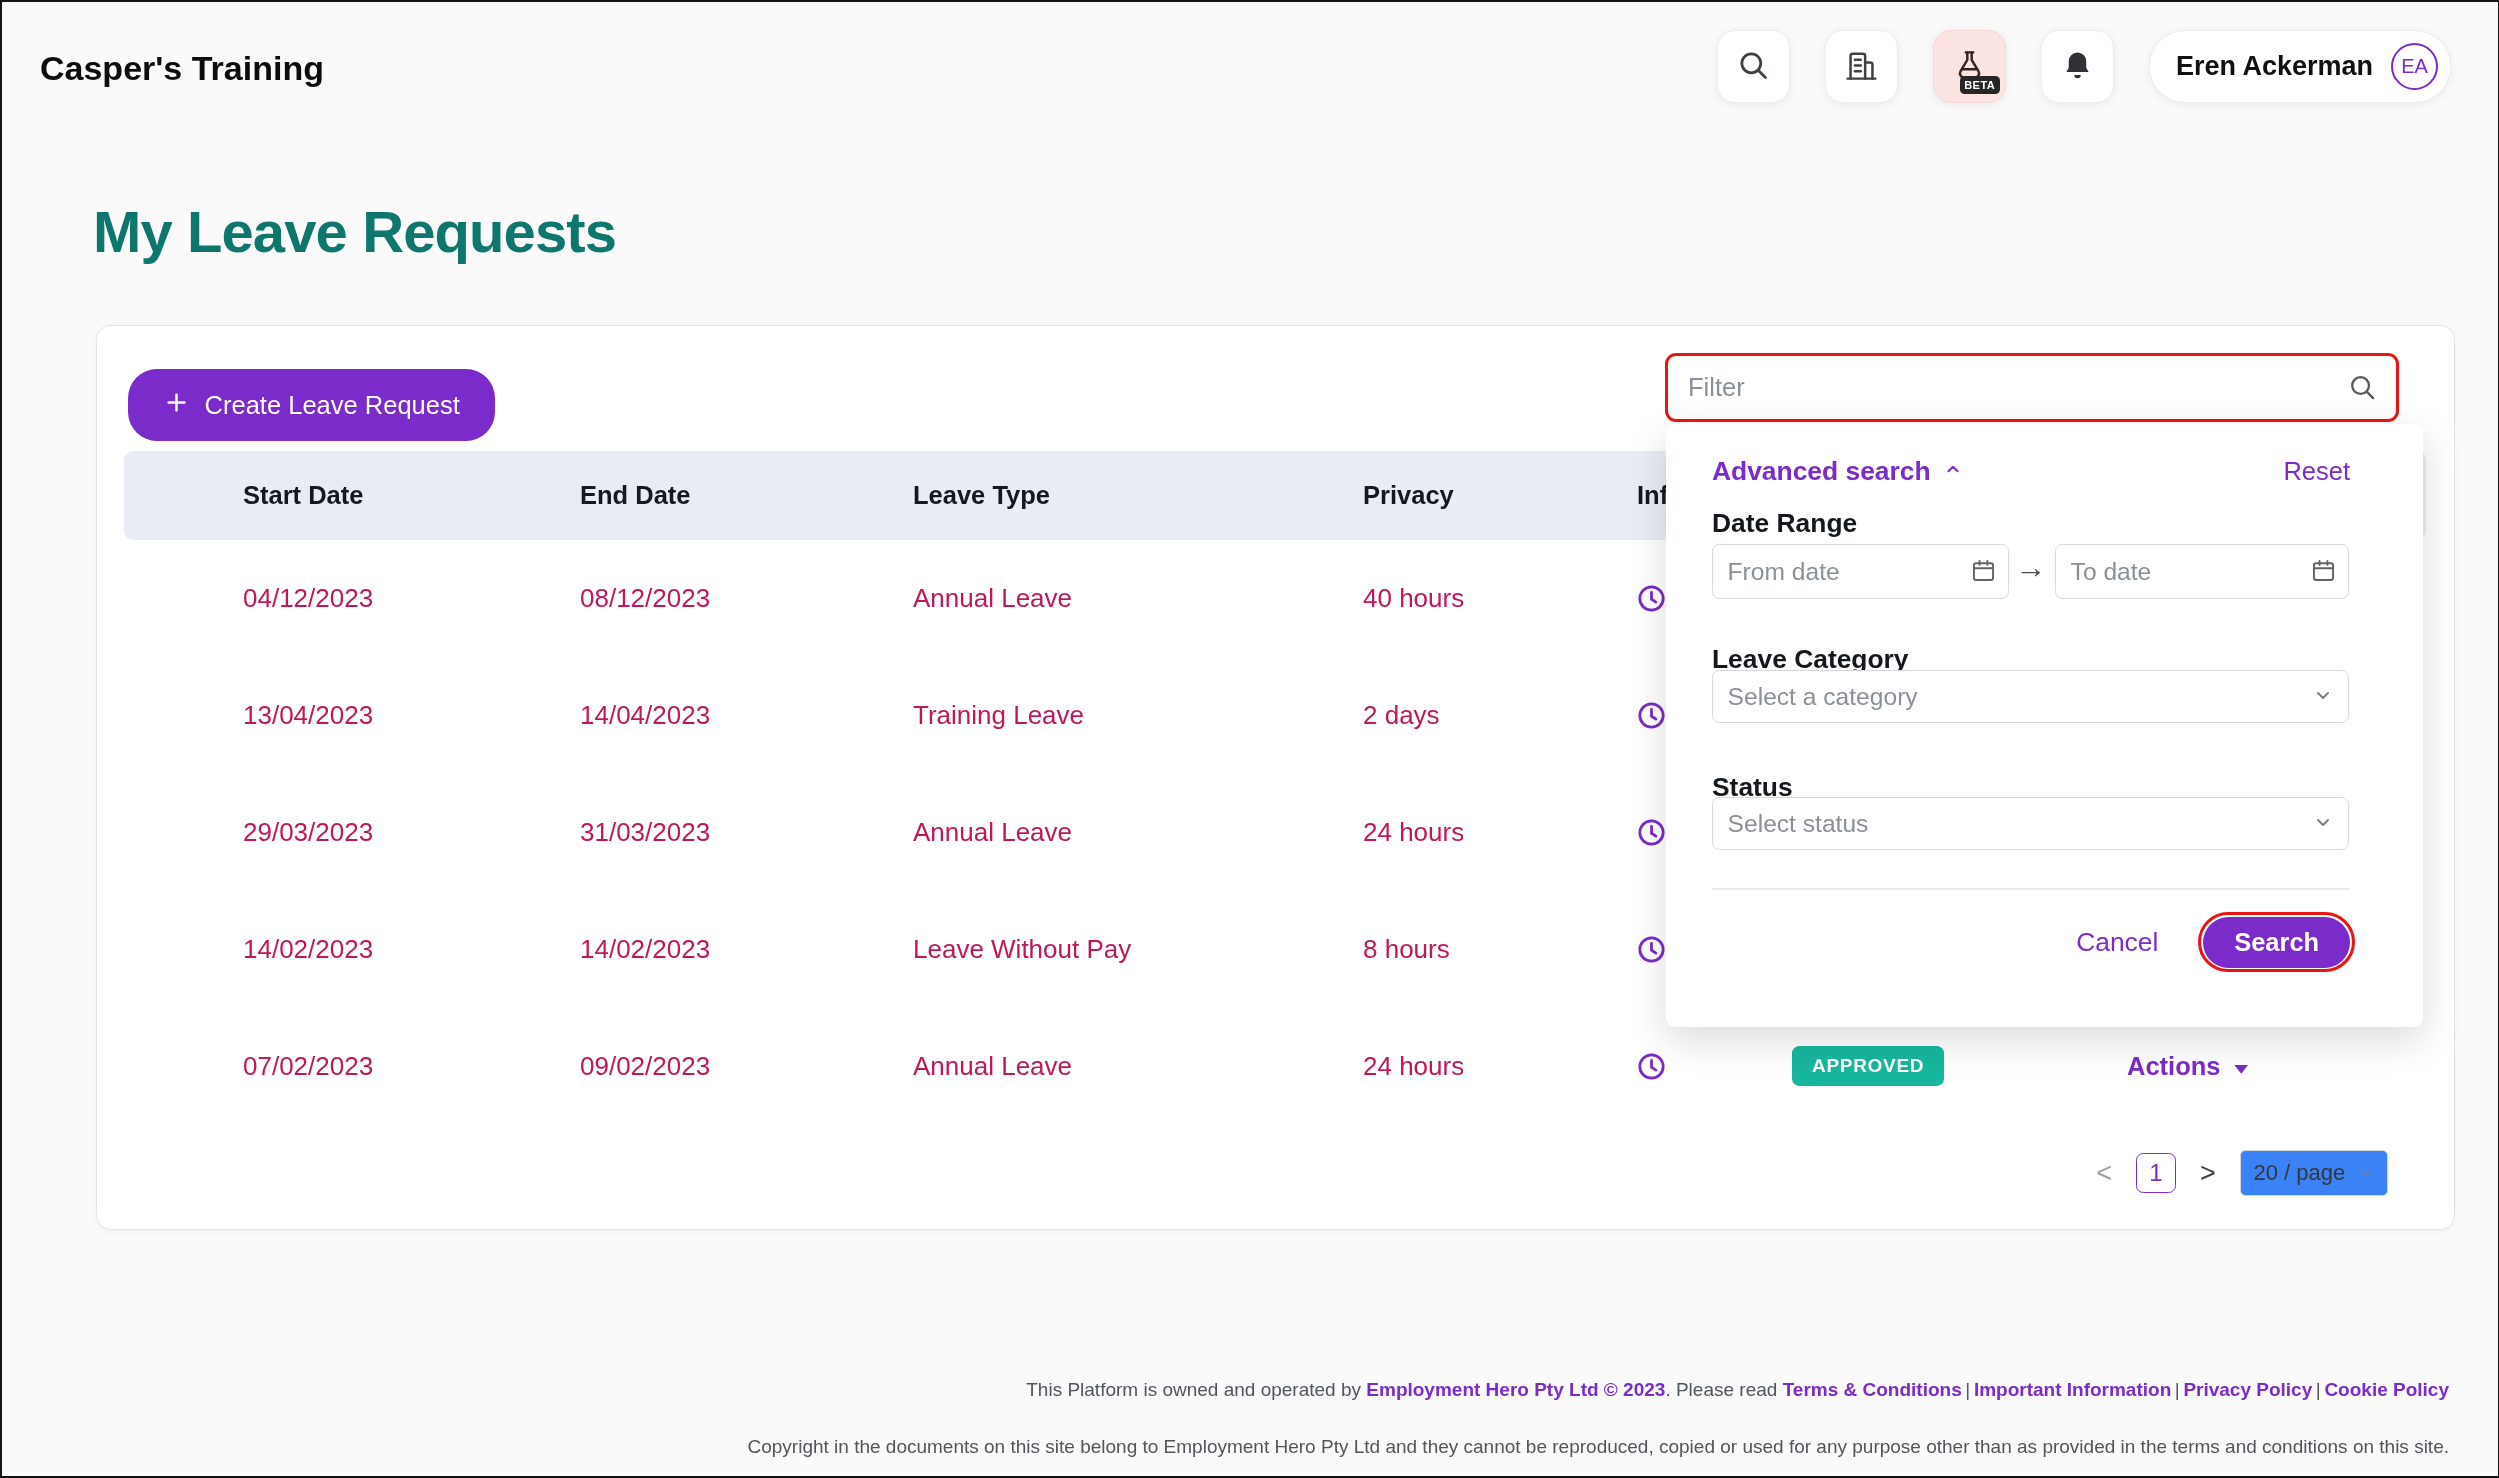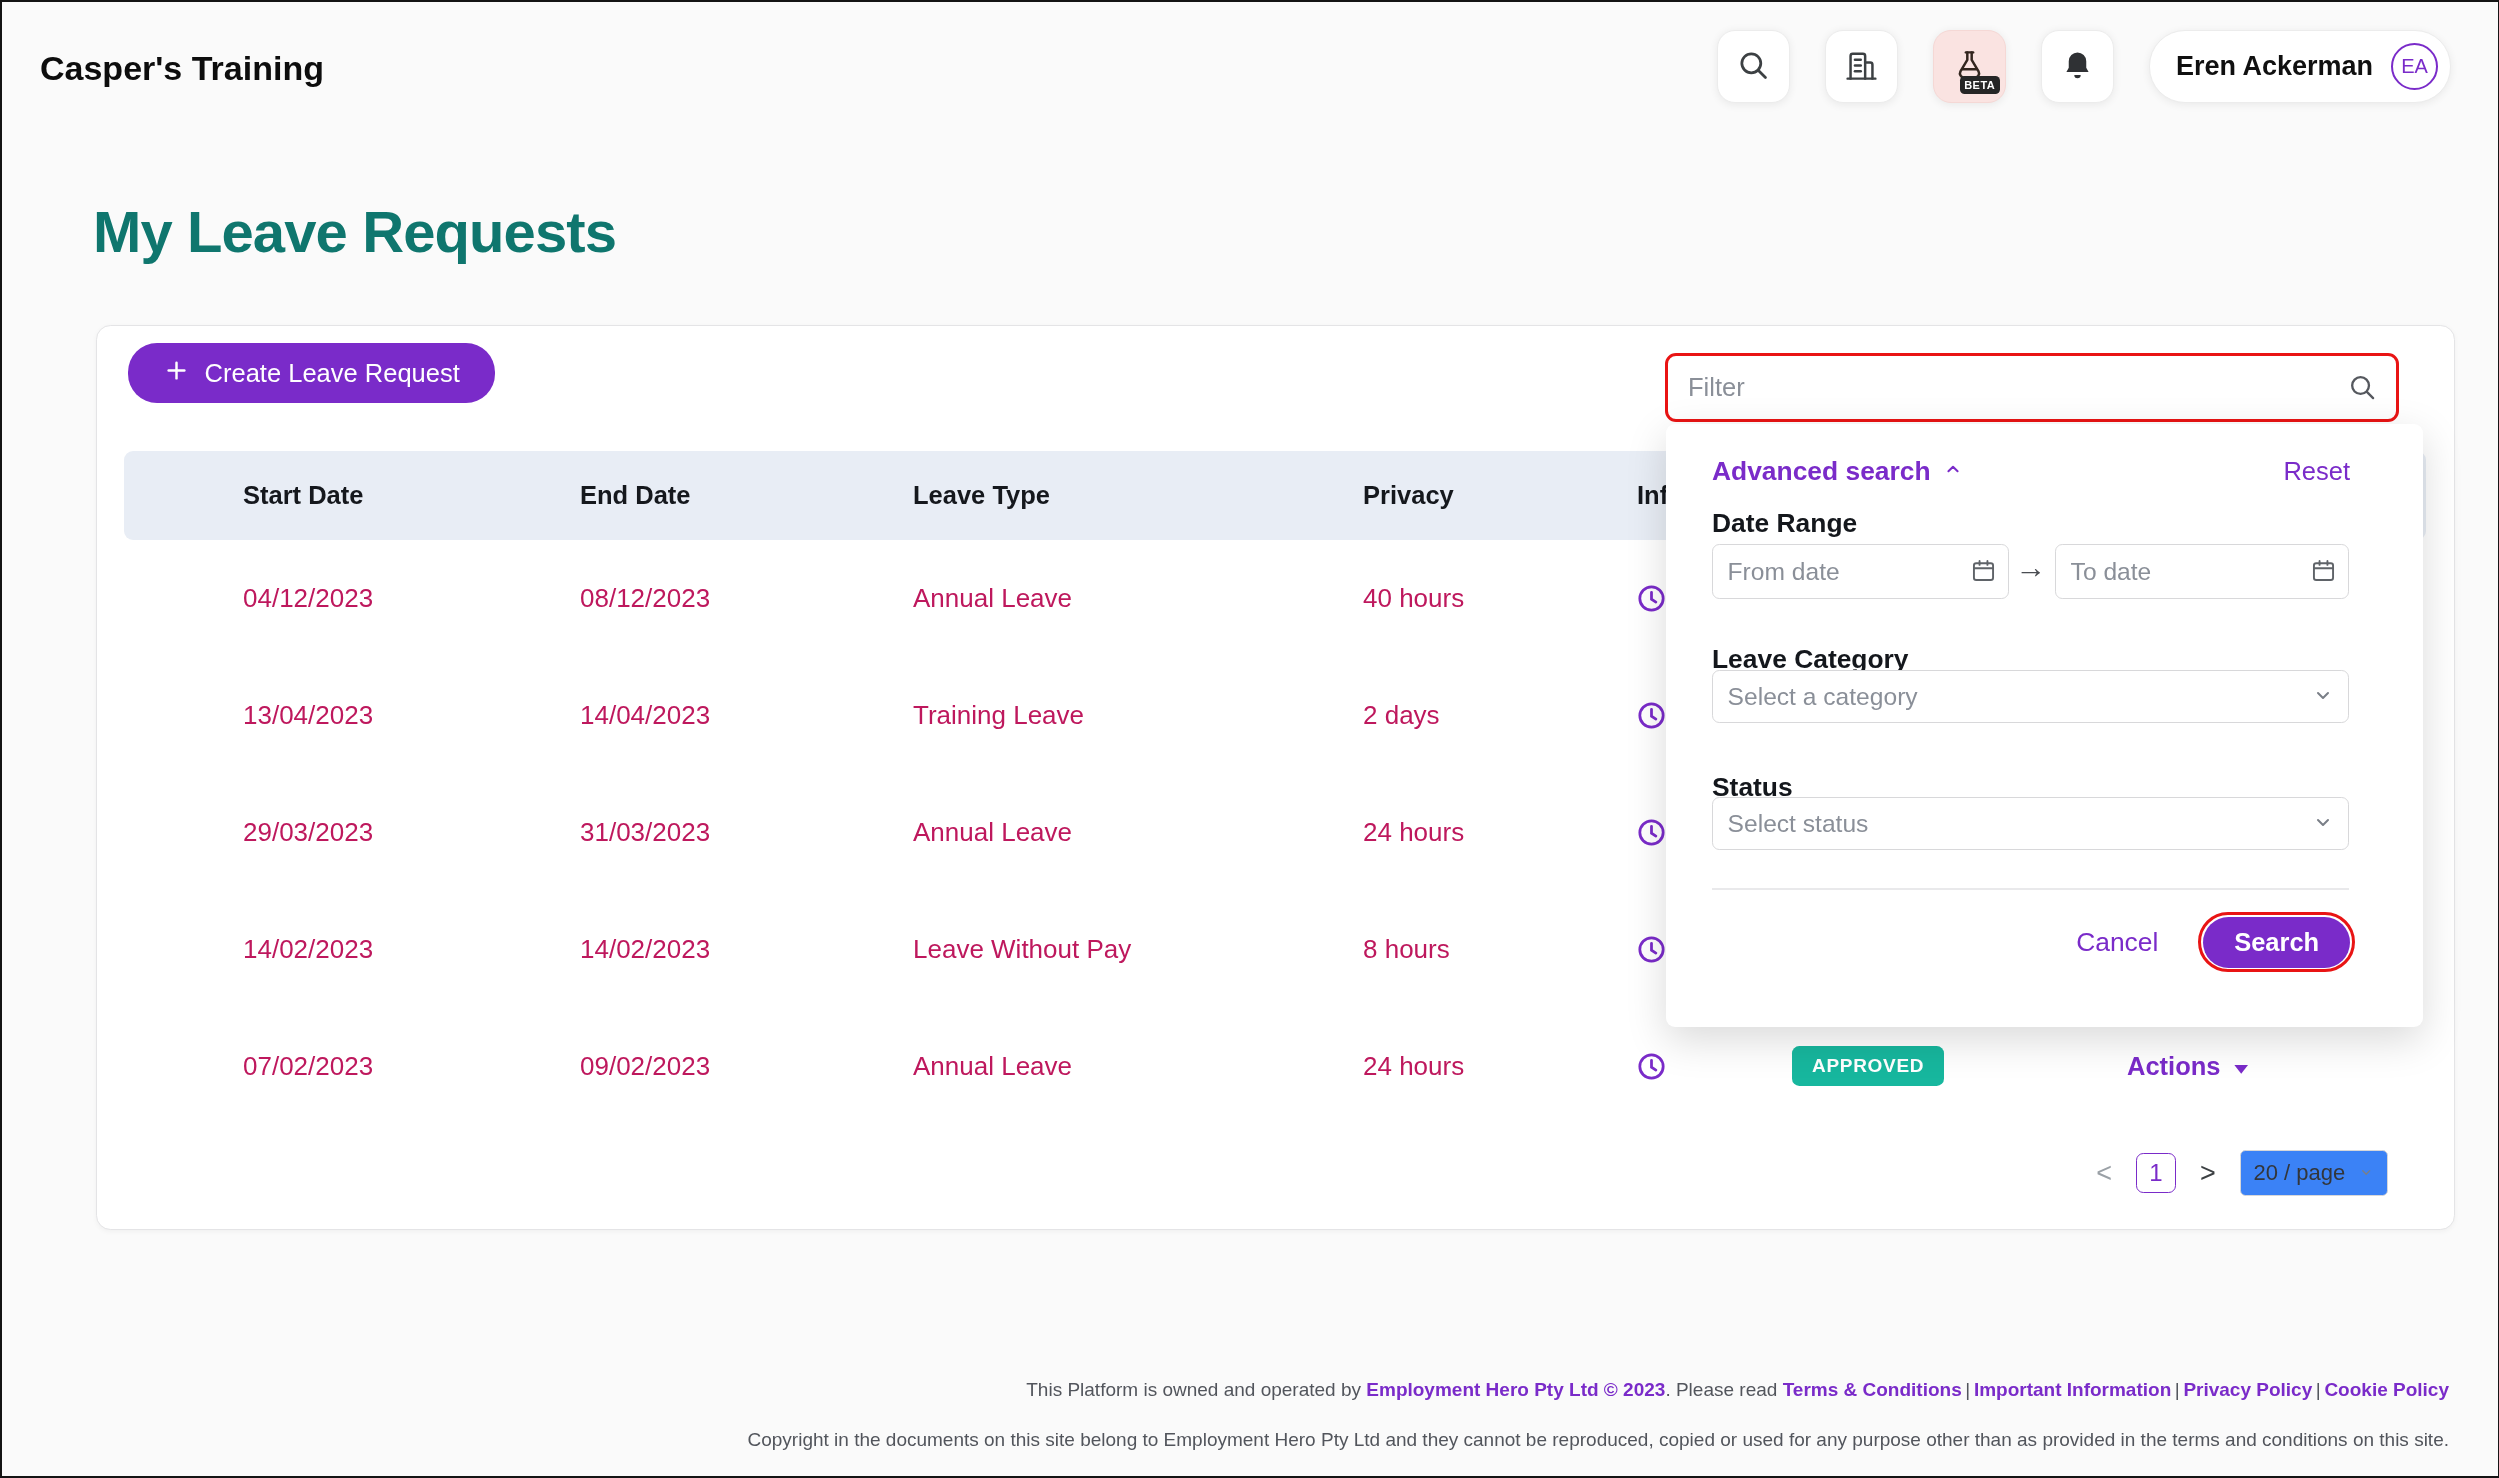--- a/index.html
+++ b/index.html
@@ -20,21 +20,21 @@
   .user-chip{height:71px;border-radius:36px;background:#fff;border:0.9px solid #ececec;box-shadow:0 1.8px 9px rgba(0,0,0,.07);
     display:flex;align-items:center;gap:18px;padding:0 12px 0 25.5px;cursor:pointer;}
   .user-chip .uname{font-size:27px;font-weight:700;color:#101010;}
   .avatar{width:47px;height:47px;border-radius:50%;border:2.7px solid #7A2BC9;color:#7A2BC9;display:flex;
     align-items:center;justify-content:center;font-size:20px;font-weight:500;background:#fff;box-sizing:border-box;}
   
   .page-title{position:absolute;left:91px;top:196px;font-size:58px;font-weight:700;color:#0f766e;letter-spacing:-0.9px;}
   
   .card{position:absolute;left:94px;top:323px;width:2357px;height:903px;background:#fff;border:0.9px solid #e4e4e6;
     border-radius:14.6px;box-shadow:0 1.8px 5.5px rgba(0,0,0,.04);}
-  .create-btn{position:absolute;left:31px;top:17px;height:60px;border:none;border-radius:29px;background:#7A2BC9;
+  .create-btn{position:absolute;left:31px;top:43px;height:72px;border:none;border-radius:29px;background:#7A2BC9;
     color:#fff;font-size:25.5px;font-family:inherit;display:flex;align-items:center;gap:14.6px;padding:0 35px;cursor:pointer;}
   .create-btn svg{width:27px;height:27px;}
   
   .filter-ring{position:absolute;left:1568px;top:27px;width:734px;height:69px;box-sizing:border-box;
     border:3.6px solid #E91414;border-radius:11px;background:#fff;display:flex;align-items:center;}
   .filter-ring input{flex:1;border:none;outline:none;font-size:25.5px;font-family:inherit;padding:0 0 0 20px;color:#333;background:transparent;}
   .filter-ring input::placeholder{color:#8a8f98;}
   .filter-ring .mag{width:31px;height:31px;margin-right:18px;flex:none;}
   
   .thead{position:absolute;left:27px;top:125px;width:2302px;height:89px;background:#E8EDF5;border-radius:9px;}
@@ -81,21 +81,21 @@
   .select .ph{font-size:24.6px;color:#8a8f98;}
   .select svg{width:24px;height:24px;}
   .divider{position:absolute;left:46px;top:464px;width:637px;height:1.8px;background:#e9e9eb;}
   .panel-actions{position:absolute;left:46px;top:486px;width:643px;height:64px;display:flex;align-items:center;justify-content:flex-end;gap:40px;}
   .cancel{color:#7A2BC9;font-size:26.4px;font-weight:400;cursor:pointer;}
   .search-ring{display:inline-flex;border:3.6px solid #E91414;border-radius:35px;padding:1.8px;}
   .search-btn{height:51px;border:none;border-radius:25.5px;background:#7A2BC9;color:#fff;font-size:25.5px;font-weight:600;
     font-family:inherit;padding:0 31px;cursor:pointer;}
   
   .footer{position:absolute;left:182px;right:49px;top:1373px;text-align:right;font-size:19px;color:#52555c;line-height:30px;}
-  .footer .f-line1{margin-bottom:20px;}
+  .footer .f-line1{margin-bottom:27px;}
   .flink{color:#7A2BC9;font-weight:600;cursor:pointer;}
   .fsep{color:#52555c;margin:0 3.6px;}
 </style>
 </head>
 <body>
 
 <div>
   <div class="company">Casper's Training</div>
   <div class="hdr-right">
     <div class="iconbtn">

